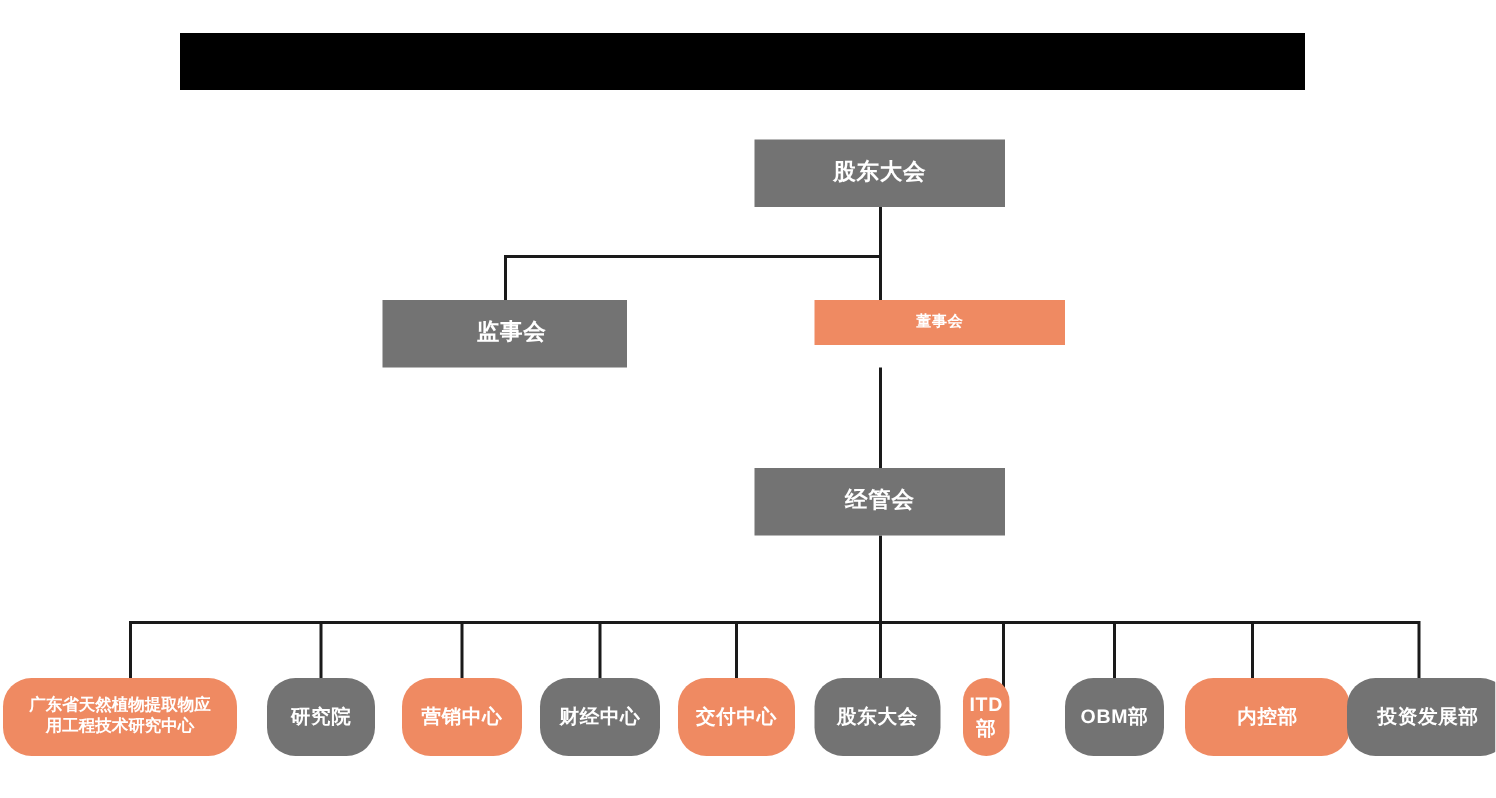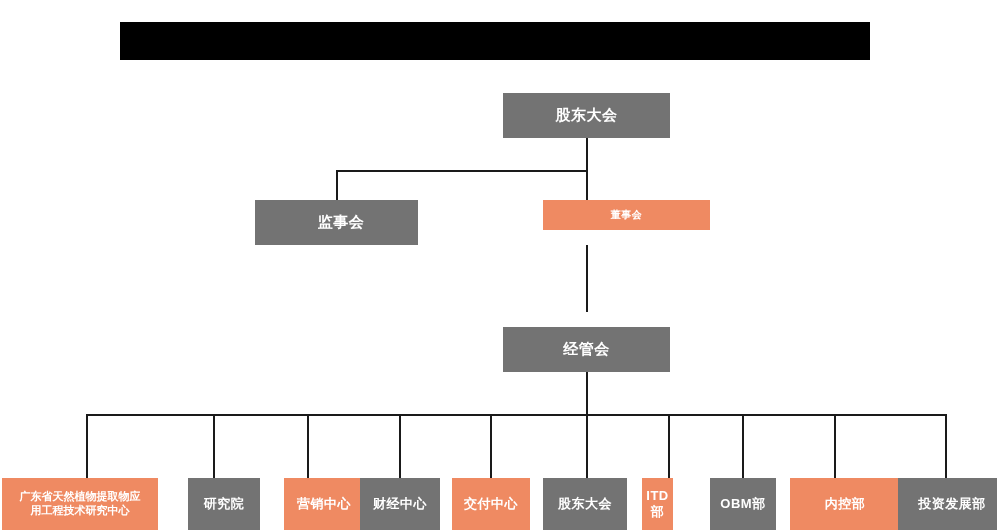--- a/index.html
+++ b/index.html
@@ -37,28 +37,28 @@
     line-height: 1.25;
     letter-spacing: 0.5px;
     padding: 2px 3px;
   }
   .node.dark  { background: #737373; }
   .node.light { background: #ef8a62; }
 
   .n-shareholders { left: 503px; top: 93px;  width: 167px; height: 45px; font-size: 15px; }
   .n-supervisors  { left: 255px; top: 200px; width: 163px; height: 45px; font-size: 15px; padding-left: 12px; }
   .n-directors    { left: 503px; top: 200px; width: 167px; height: 30px; font-size: 10px; margin-left: 40px; }
-  .n-management   { left: 503px; top: 312px; width: 167px; height: 45px; font-size: 15px; margin-top: 15px; }
+  .n-management   { left: 503px; top: 312px; width: 167px; height: 45px; font-size: 15px; }
 
-  .leaf { top: 478px; height: 52px; font-size: 13px; }
+  .leaf { top: 452px; height: 52px; font-size: 13px; border-radius: 19px; }
   .leaf.multiline { font-size: 11px; letter-spacing: 0px; }
 
   .l0  { left: 2px;   width: 156px; }
-  .l1  { left: 178px; width: 72px; margin-left: 10px;  }
-  .l2  { left: 268px; width: 80px; margin-left: 16px;  }
+  .l1  { left: 178px; width: 72px;  }
+  .l2  { left: 268px; width: 80px;  }
   .l3  { left: 360px; width: 80px;  }
   .l4  { left: 452px; width: 78px;  }
   .l5  { left: 543px; width: 84px;  }
   .l6  { left: 642px; width: 31px;  }
   .l7  { left: 710px; width: 66px;  }
   .l8  { left: 790px; width: 110px;  }
   .l9  { left: 898px; width: 108px;  }
 
   .line {
     position: absolute;

